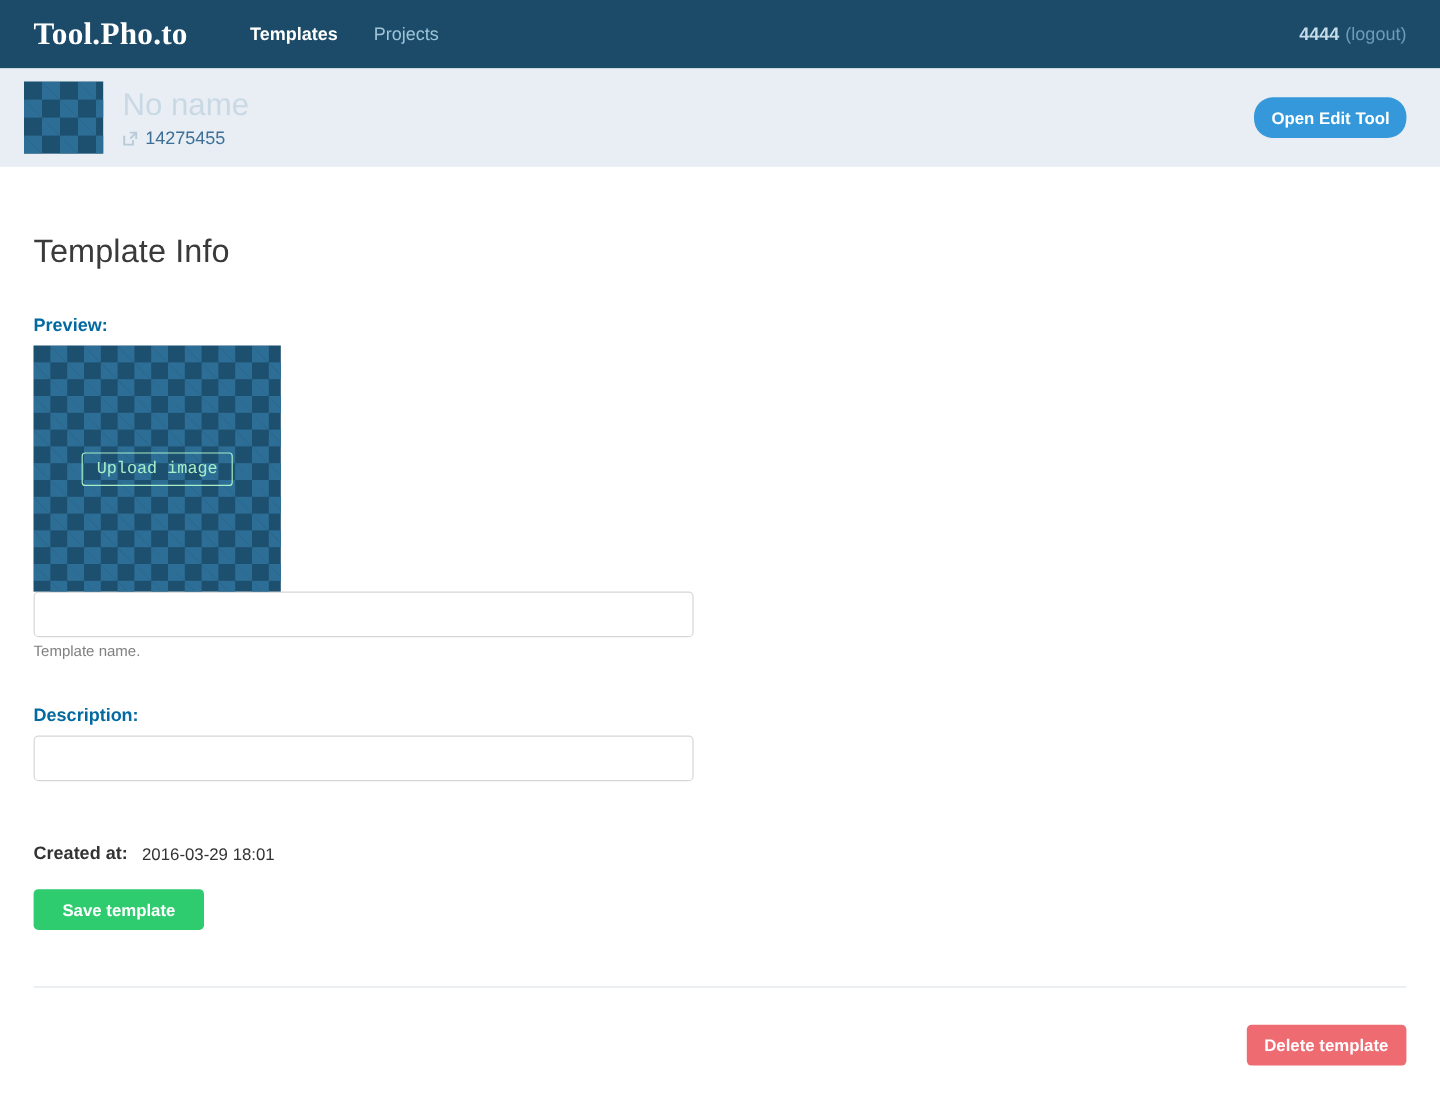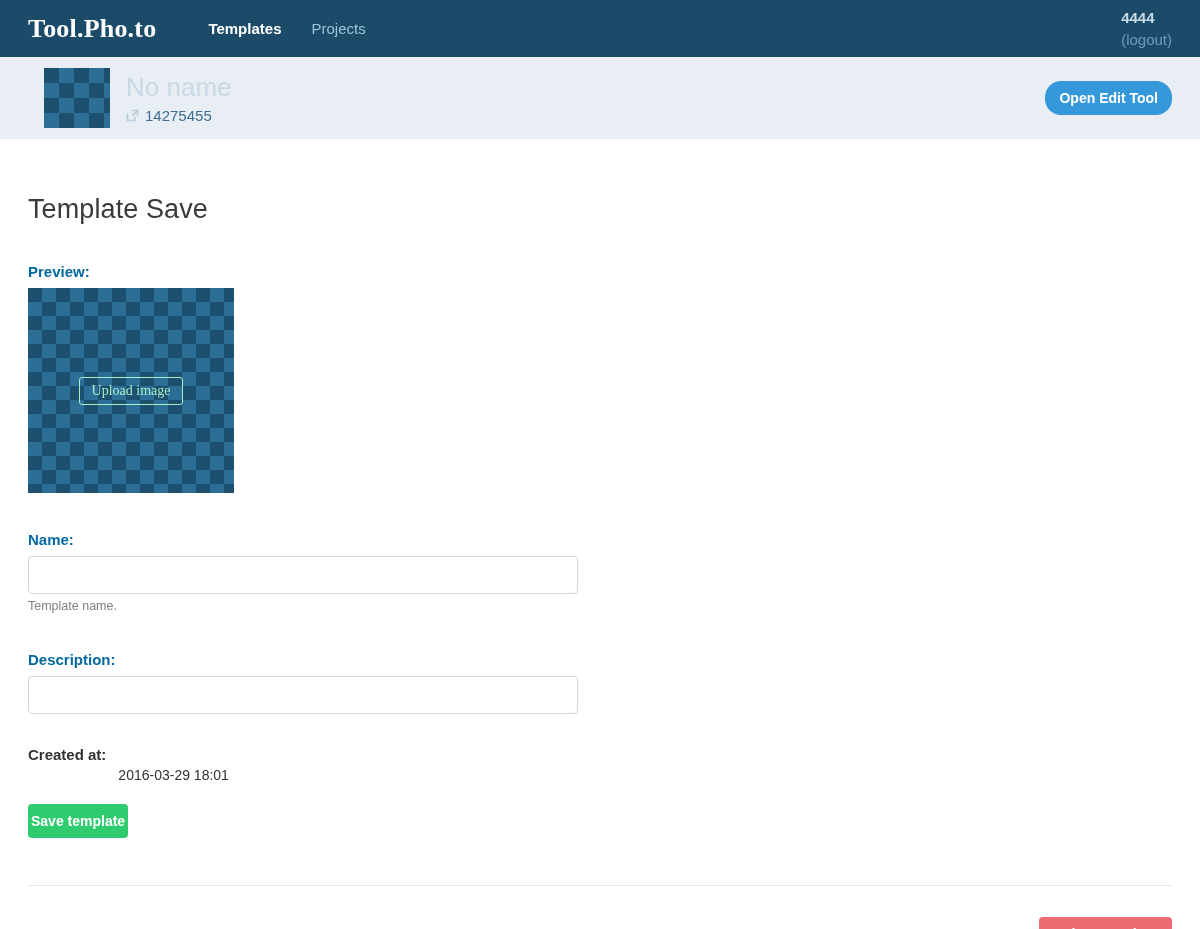--- a/index.html
+++ b/index.html
@@ -48,38 +48,37 @@
     color: #ffffff;
     font-weight: bold;
   }
   .nav-right {
     margin-left: auto;
     font-size: 15px;
     color: #7fa9c4;
     display: flex;
     align-items: baseline;
     gap: 5px;
-    flex-direction: column;
   }
   .nav-user {
     color: #c7dcea;
     font-weight: bold;
   }
   .nav-logout {
     color: #6d9cb8;
     text-decoration: none;
   }
 
   
   .subheader {
     height: 82px;
     background: #e8eef4;
     display: flex;
     align-items: center;
-    padding: 0 44px;
+    padding: 0 20px;
     position: relative;
   }
   .thumb {
     width: 66px;
     height: 60px;
     flex: 0 0 66px;
     background-color: #1d4f6f;
     background-image:
       linear-gradient(45deg, #2d6e96 25%, transparent 25%, transparent 75%, #2d6e96 75%),
       linear-gradient(45deg, #2d6e96 25%, transparent 25%, transparent 75%, #2d6e96 75%);
@@ -163,21 +162,21 @@
     align-items: center;
     justify-content: center;
     position: relative;
   }
   .btn-upload {
     background: transparent;
     border: 1px solid #a6eec6;
     border-radius: 3px;
     color: #a6eec6;
     font-size: 14px;
-    font-family: Liberation Serif, serif;
+    font-family: Liberation Mono, monospace;
     padding: 5px 12px;
     cursor: pointer;
   }
   .text-input {
     display: block;
     width: 550px;
     height: 38px;
     border: 1px solid #d6d6d6;
     border-radius: 4px;
     background: #ffffff;
@@ -188,21 +187,21 @@
     outline: none;
   }
   .helper-text {
     font-size: 12.5px;
     color: #808080;
     margin-top: 5px;
   }
   .created-row {
     margin-top: 32px;
     display: flex;
-    align-items: flex-start;
+    align-items: flex-end;
     gap: 12px;
   }
   .created-label {
     font-size: 15px;
     font-weight: bold;
     color: #333333;
   }
   .created-value {
     font-size: 14px;
     color: #333333;
@@ -210,21 +209,21 @@
   }
   .btn-save {
     margin-top: 21px;
     background: #2ecc6f;
     border: none;
     border-radius: 4px;
     color: #ffffff;
     font-size: 14px;
     font-weight: bold;
     font-family: "Liberation Sans", sans-serif;
-    padding: 0 3px;
+    padding: 0 24px;
     height: 34px;
     cursor: pointer;
   }
   .divider {
     margin-top: 47px;
     border-top: 1px solid #dfe6ec;
     height: 0;
   }
   .footer-actions {
     display: flex;
@@ -272,28 +271,27 @@
         </svg>
       </span>
       <a class="template-id" href="#">14275455</a>
     </div>
   </div>
   <button class="btn-open-edit">Open Edit Tool</button>
 </div>
 
 <div class="content">
 
-  <h1 class="page-title">Template Save</h1>
+  <h1 class="page-title">Template Info</h1>
 
   <label class="field-label">Preview:</label>
   <div class="preview-box">
     <button class="btn-upload">Upload image</button>
   </div>
 
-  <label class="field-label">Name:</label>
   <input class="text-input" type="text" value="" style="">
   <div class="helper-text">Template name.</div>
 
   <label class="field-label">Description:</label>
   <input class="text-input" type="text" value="" style="">
 
   <div class="created-row">
     <span class="created-label">Created at:</span>
     <span class="created-value">2016-03-29 18:01</span>
   </div>

